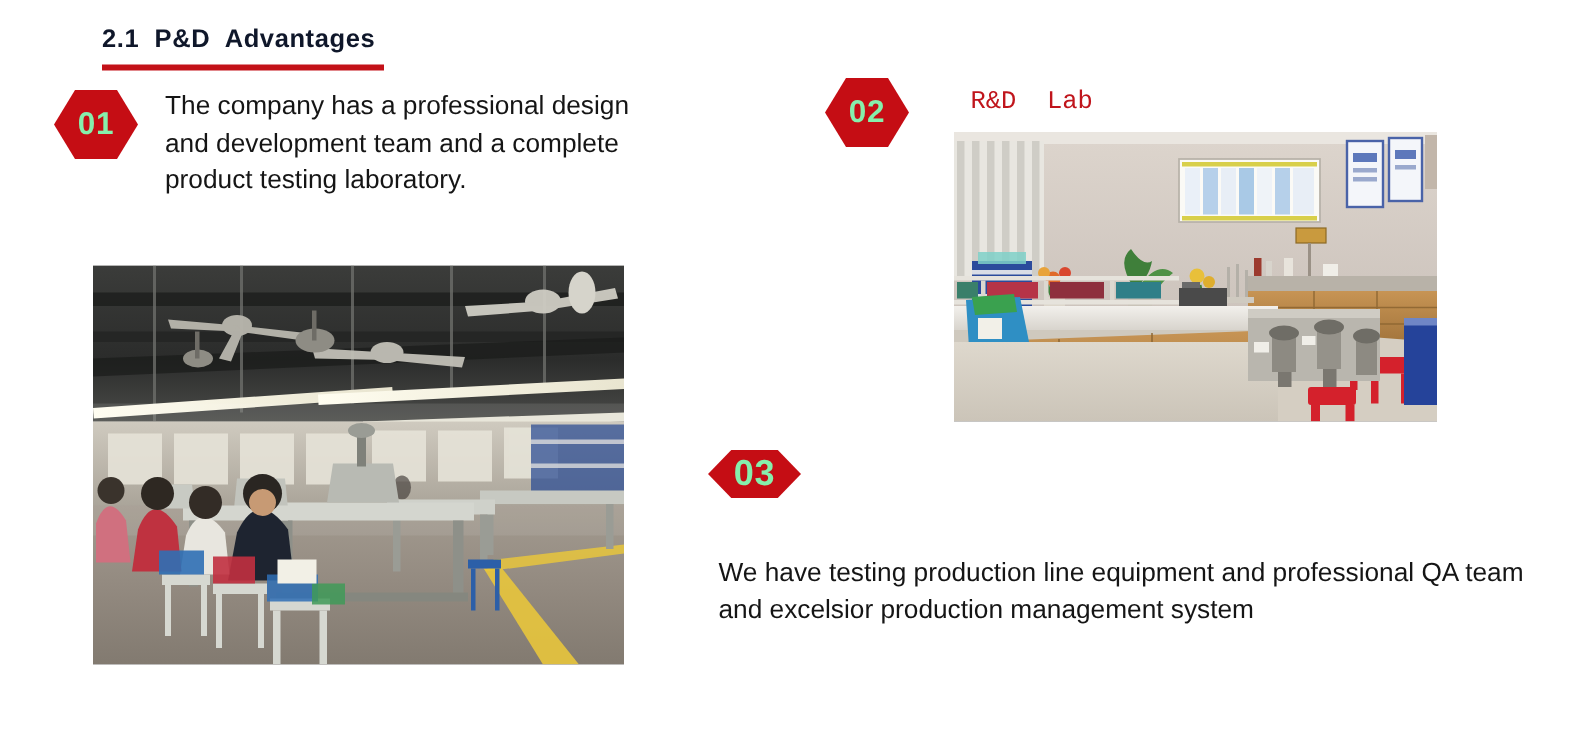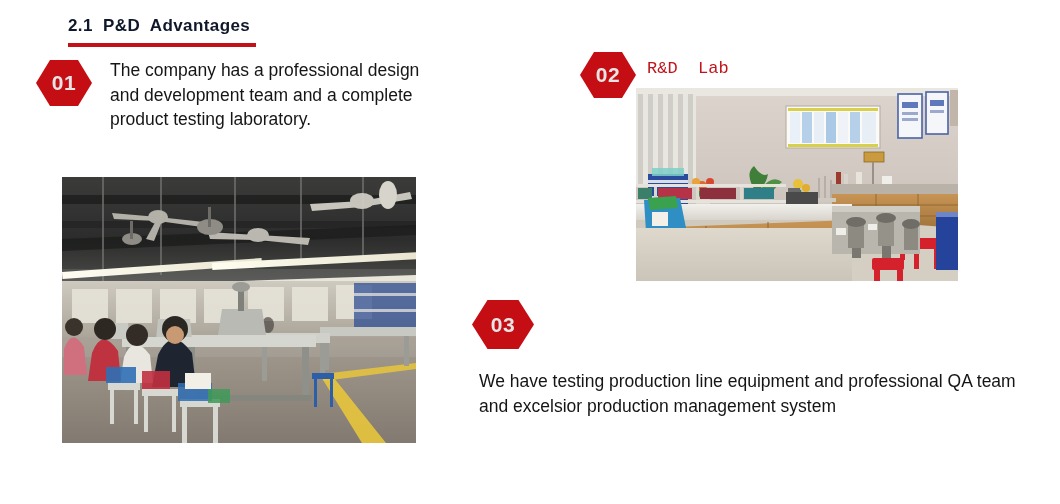--- a/index.html
+++ b/index.html
@@ -36,41 +36,41 @@
     background: #c31118;
   }
 
   
   .hexbadge {
     position: absolute;
     display: flex;
     align-items: center;
     justify-content: center;
     background: #c50d14;
-    color: #e5e5e5;
+    color: #86efac;
     font-weight: bold;
     -webkit-clip-path: polygon(25% 0%, 75% 0%, 100% 50%, 75% 100%, 25% 100%, 0% 50%);
     clip-path: polygon(25% 0%, 75% 0%, 100% 50%, 75% 100%, 25% 100%, 0% 50%);
     letter-spacing: 0.5px;
     text-align: right;
   }
   #badge-01 {
     left: 36px; top: 60px;
     width: 56px; height: 46px;
     font-size: 21px;
   }
   #badge-02 {
-    left: 580px; top: 52px;
+    left: 550px; top: 52px;
     width: 56px; height: 46px;
     font-size: 21px;
   }
   #badge-03 {
     left: 472px; top: 300px;
-    width: 62px; height: 49px;
-    font-size: 21px;
+    width: 62px; height: 32px;
+    font-size: 24px;
   }
 
   
   #text-01 {
     position: absolute;
     left: 110px;
     top: 58px;
     width: 320px;
     font-size: 17.5px;
     line-height: 24.5px;

